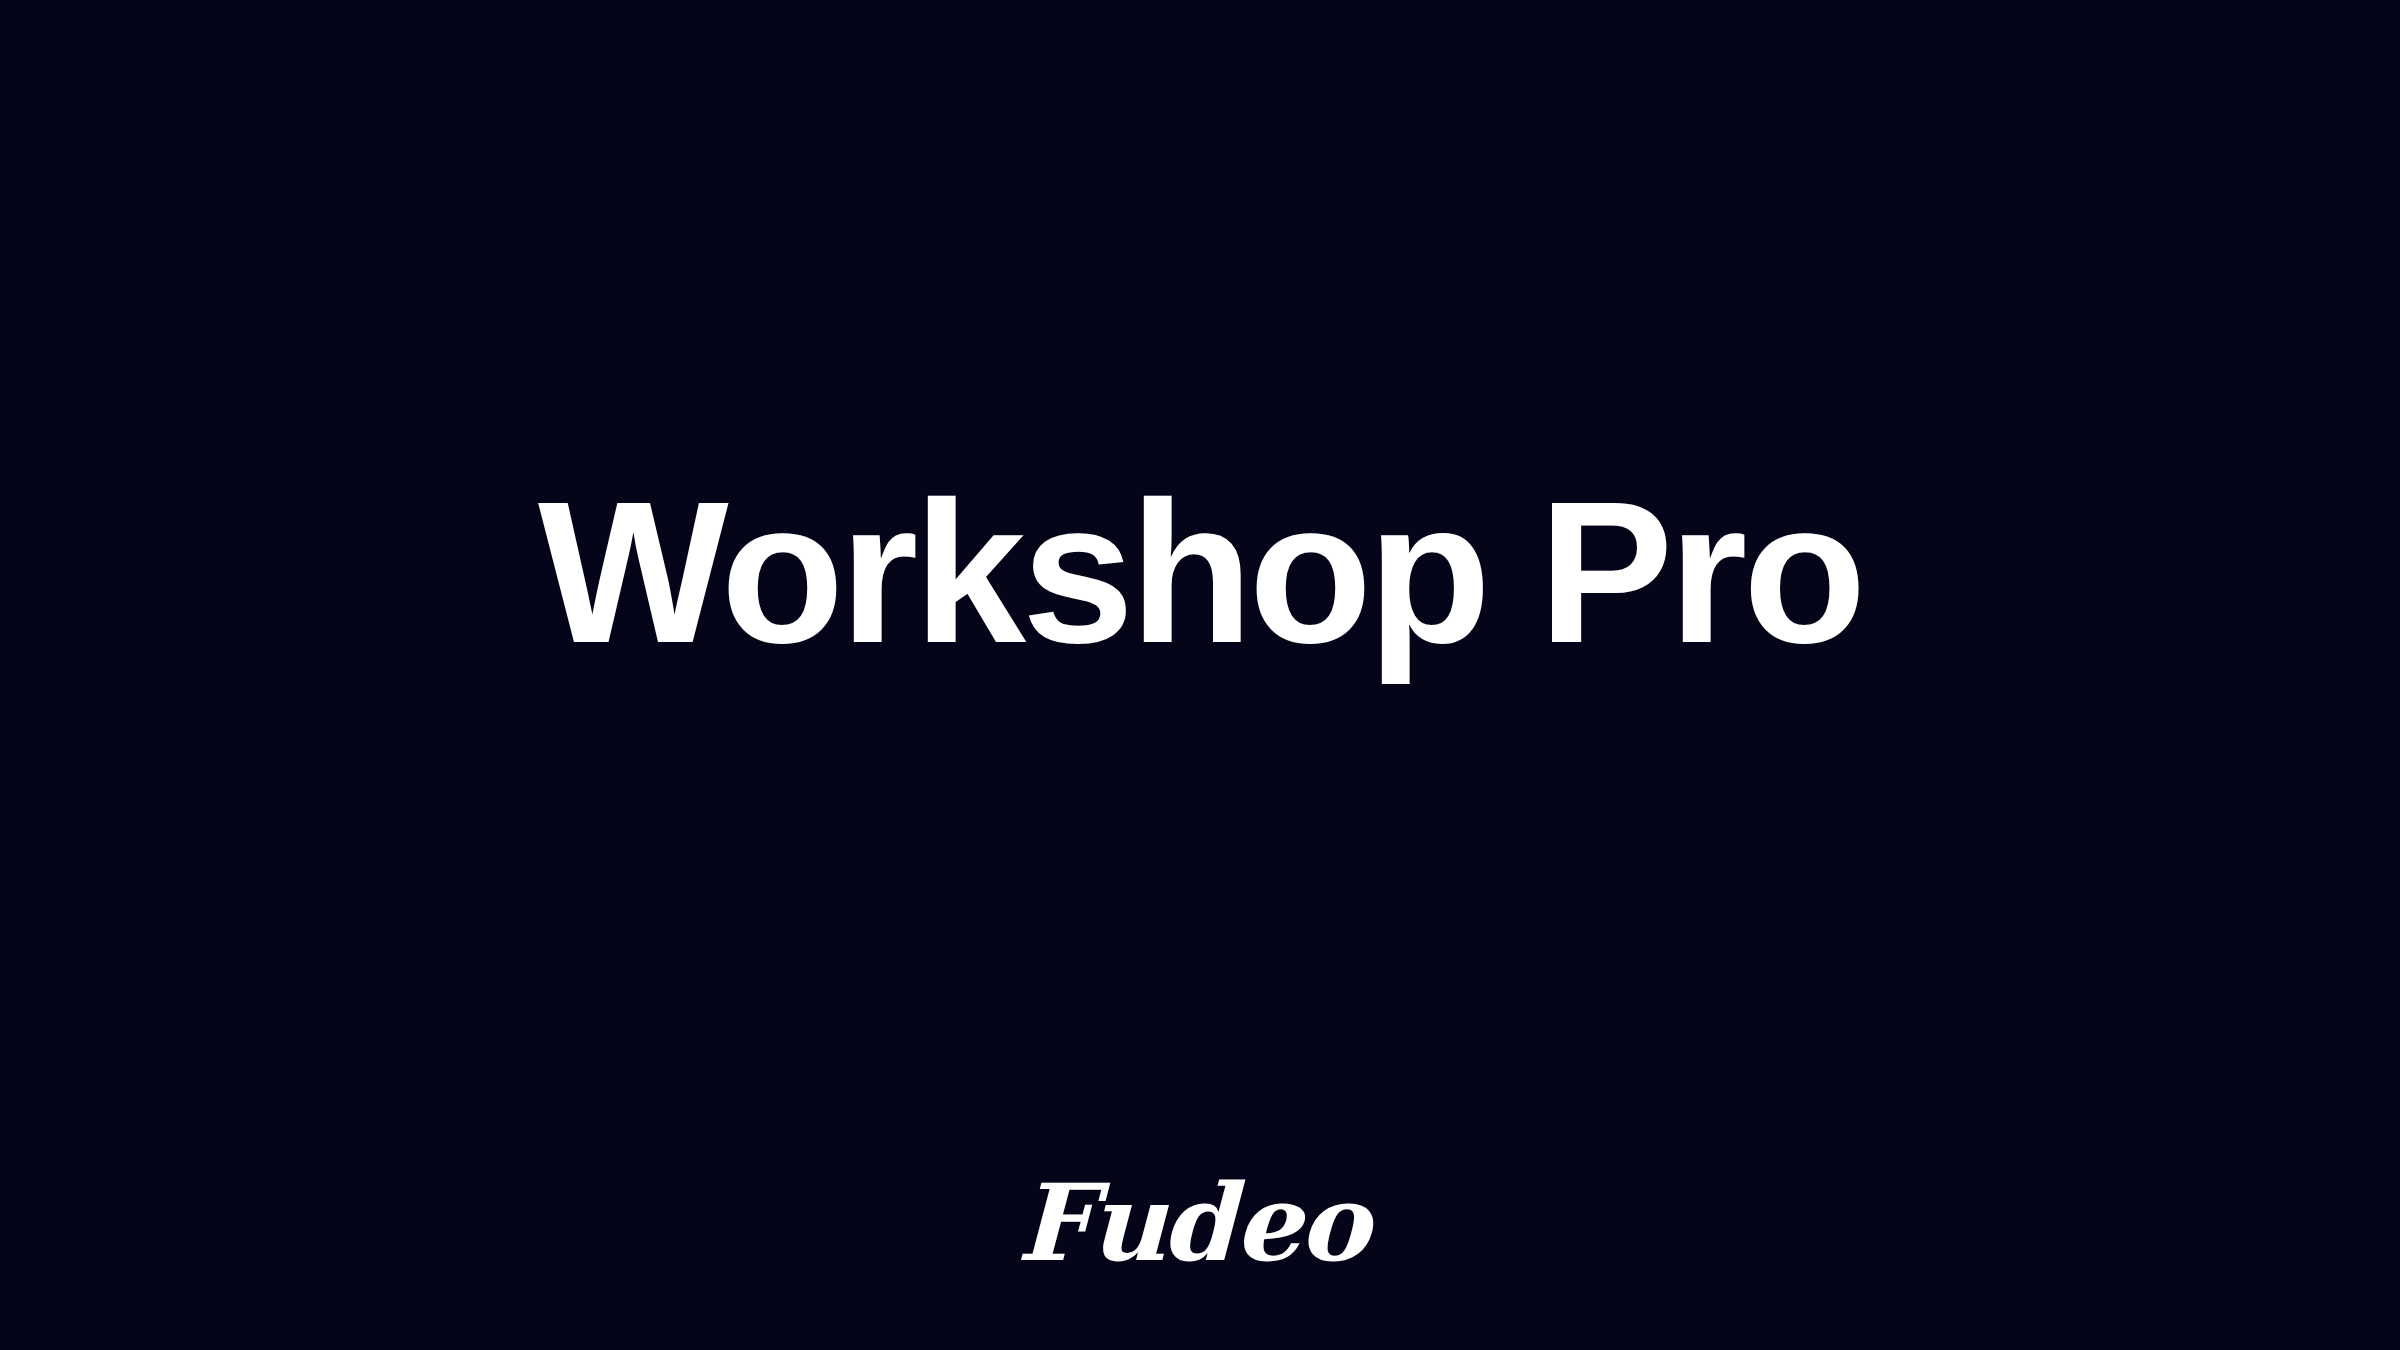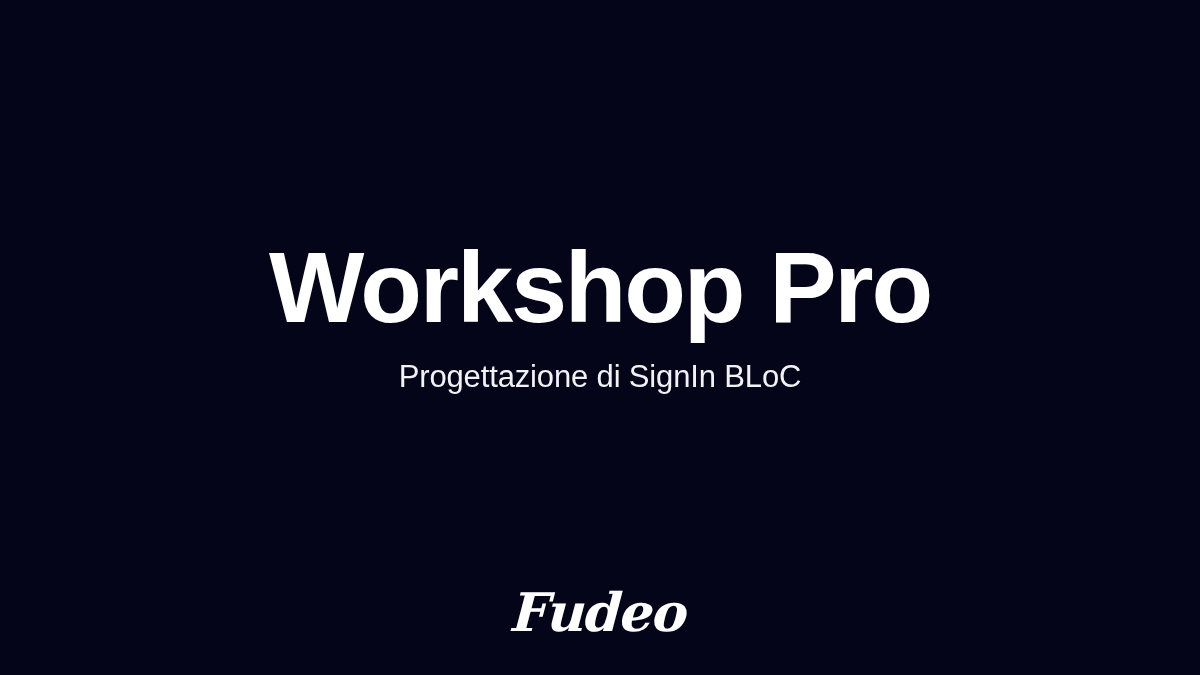--- a/index.html
+++ b/index.html
@@ -88,20 +88,19 @@
     -webkit-font-smoothing: antialiased;
   }
 </style>
 </head>
 <body>
 
 <div id="slide">
 
   <div class="title-block">
     <h1 class="slide-title">Workshop Pro</h1>
-    <p class="slide-subtitle">Progettazione di SignIn BLoC</p>
   </div>
 
   <div class="brand">
     <span class="brand-wordmark">Fudeo</span>
   </div>
 
 </div>
 
 </body></html>

